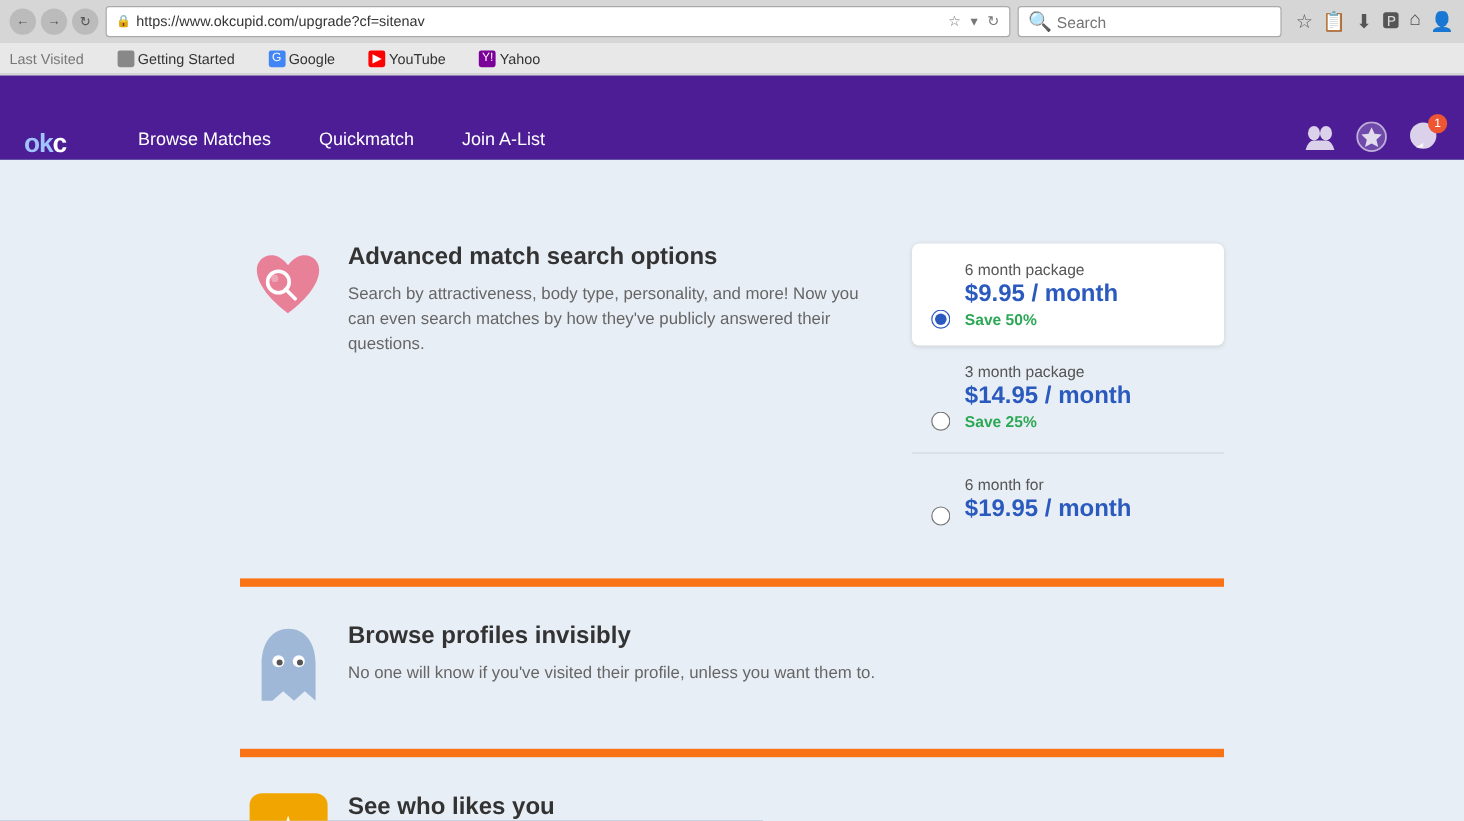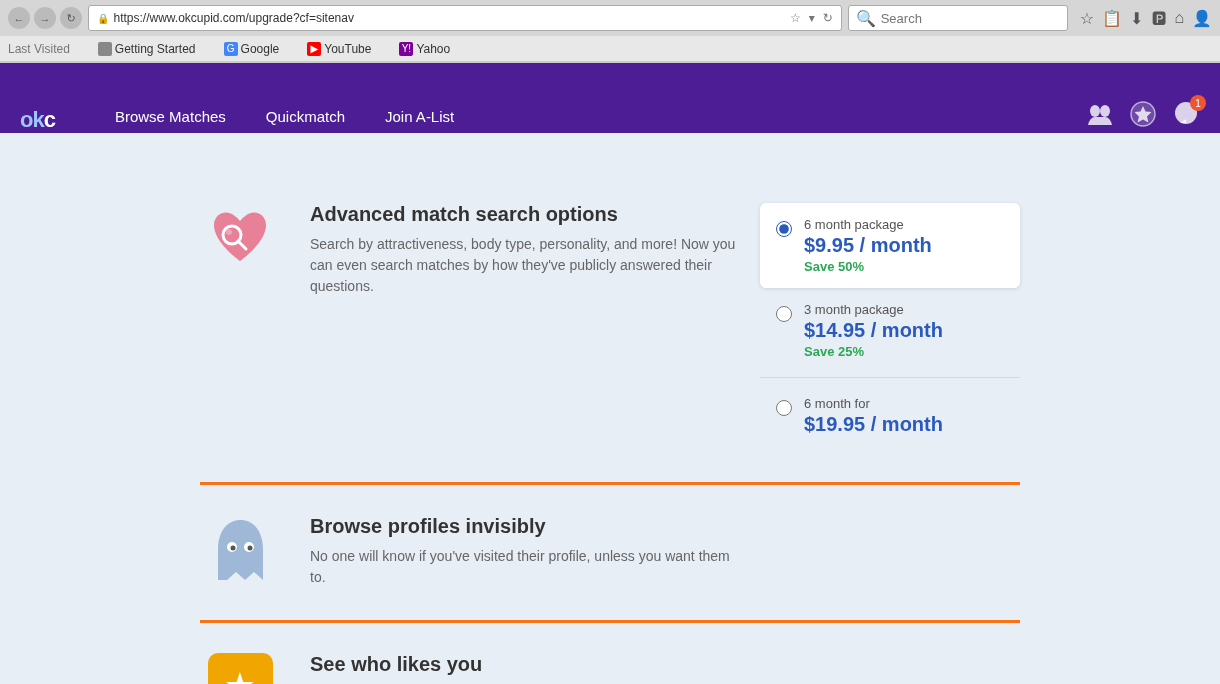--- a/index.html
+++ b/index.html
@@ -80,22 +80,21 @@
       padding: 20px 40px;
       display: flex;
       flex-direction: column;
       gap: 0;
     }
 
     .feature-row {
       display: flex;
       align-items: flex-start;
       padding: 30px 0;
-      border-bottom: 3px solid #f97316;
-      gap: 20px;
+      border-bottom: 7px solid #f97316;
     }
     .feature-icon-wrap {
       width: 80px; flex-shrink: 0; display: flex; align-items: center; justify-content: center;
     }
     .feature-text { flex: 1; padding-left: 10px; }
     .feature-title {
       font-size: 20px; font-weight: bold; color: #333; margin-bottom: 8px;
     }
     .feature-desc {
       font-size: 14px; color: #666; line-height: 1.5; max-width: 440px;
@@ -105,21 +104,21 @@
     }
 
     
     .star-badge {
       width: 65px; height: 65px; background: #f0a500; border-radius: 10px;
       display: flex; align-items: center; justify-content: center; font-size: 36px; color: white;
     }
 
     
     .pricing-option {
-      display: flex; align-items: flex-start; padding: 14px 16px; gap: 12px;
+      display: flex; align-items: flex-end; padding: 14px 16px; gap: 12px;
       border-radius: 6px; cursor: pointer;
     }
     .pricing-option.selected {
       background: white; box-shadow: 0 1px 4px rgba(0,0,0,0.12);
     }
     .pricing-option input[type="radio"] {
       margin-top: 4px; accent-color: #2b5abf; width: 16px; height: 16px;
     }
     .pricing-details {}
     .pricing-label { font-size: 13px; color: #555; margin-bottom: 2px; }

